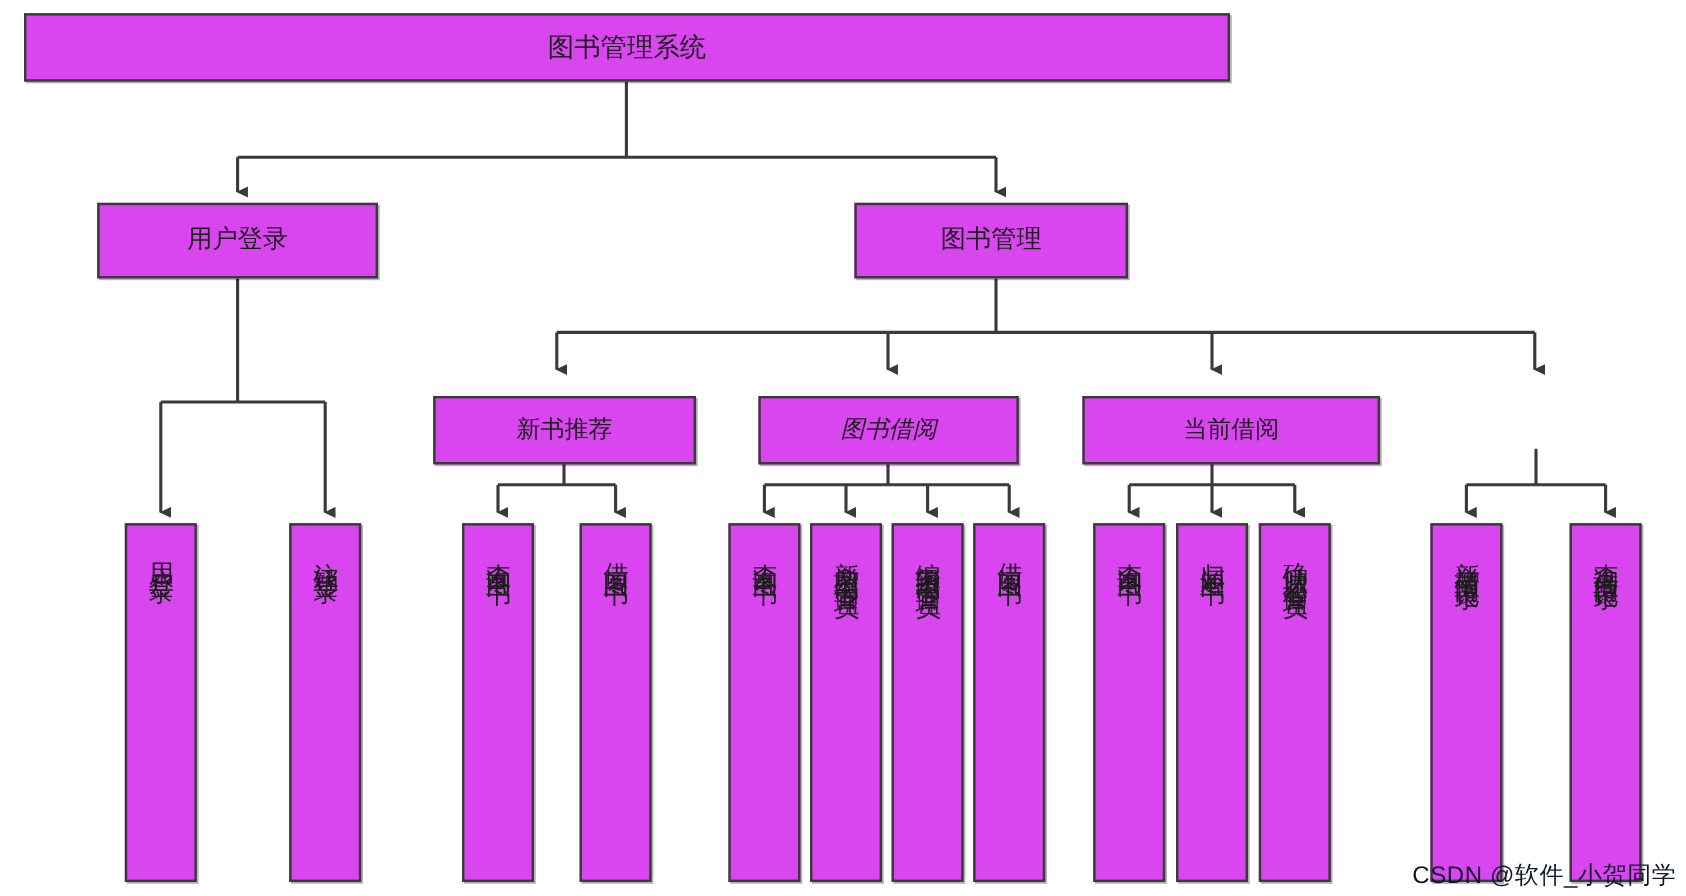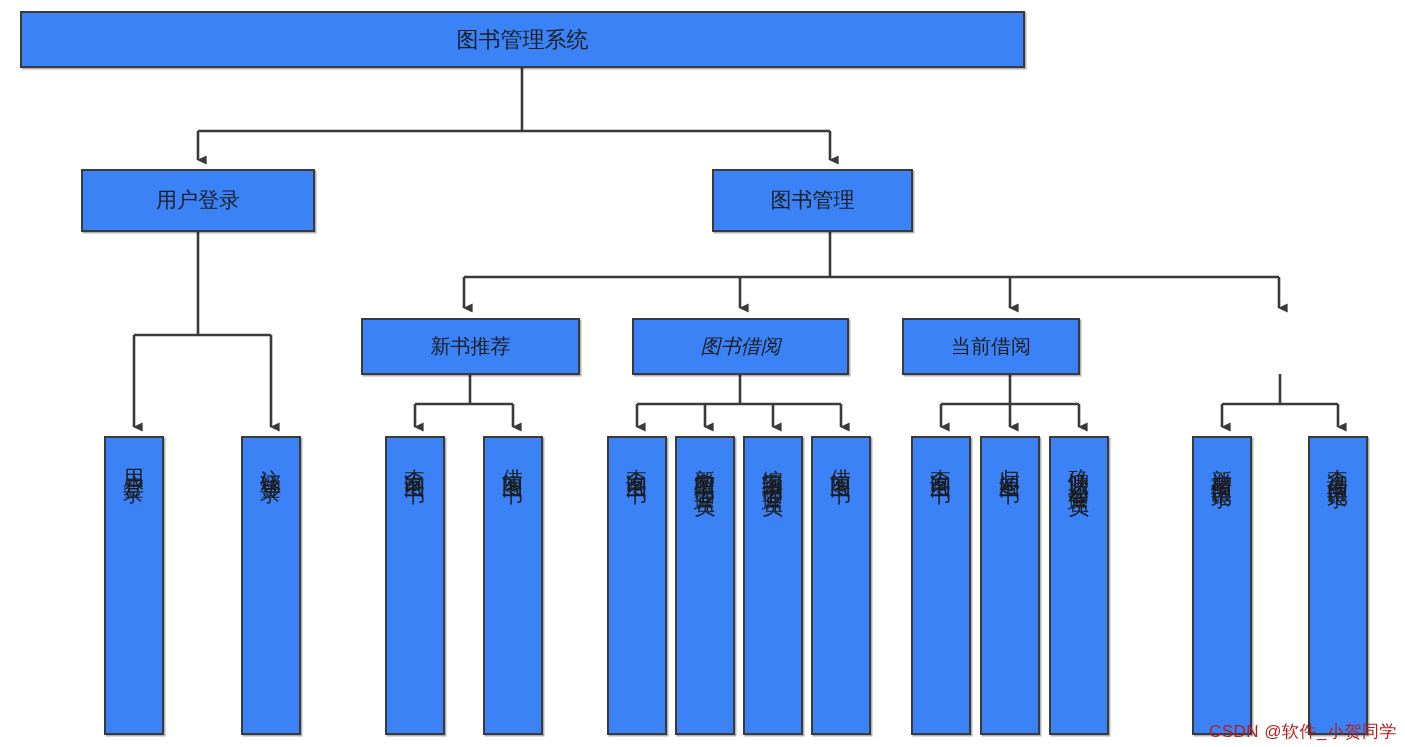--- a/index.html
+++ b/index.html
@@ -12,36 +12,36 @@
   }
   #canvas{position:relative;width:1405px;height:747px;}
 
   
   #wires{position:absolute;left:0;top:0;width:1405px;height:747px;}
 
   
   .node{
     position:absolute;
     box-sizing:border-box;
-    background:#3b82f6;
+    background:#d946ef;
     border:2px solid #3a3a3a;
     box-shadow:1.5px 1.5px 0 rgba(0,0,0,0.30);
     display:flex;
     align-items:center;
     justify-content:center;
     color:#1c1c1c;
     line-height:1.18;
     text-align:center;
   }
   .node .lbl{display:block;}
 
   
   .root{left:20px;top:11px;width:1005px;height:57px;font-size:22px;}
   .lvl2{top:169px;height:63px;font-size:21px;}
-  .lvl3{top:318px;height:57px;font-size:20px;}
+  .lvl3{top:330px;height:57px;font-size:20px;}
 
   
   .leaf{
     top:436px;height:299px;width:60px;
     font-size:21px;
     align-items:flex-start;
     padding-top:14px;
   }
   .leaf .lbl{
     writing-mode:vertical-rl;
@@ -49,22 +49,22 @@
     letter-spacing:5px;
     line-height:1;
     white-space:nowrap;
   }
   .leaf.tall .lbl{font-size:21px;letter-spacing:4px;}
 
   
   .watermark{
     position:absolute;
     right:8px;bottom:4px;
-    font-size:17px;
-    color:#b91c1c;
+    font-size:20px;
+    color:#0f172a;
     letter-spacing:0.5px;
     white-space:nowrap;
     user-select:none;
   }
 </style>
 </head>
 <body>
 
 <div id="canvas">
 
@@ -118,31 +118,31 @@
     </g>
   </svg>
 
   <div class="node root">
     <span class="lbl">图书管理系统</span>
   </div>
 
   <div class="node lvl2" style="left:81px;width:234px;">
     <span class="lbl">用户登录</span>
   </div>
-  <div class="node lvl2" style="left:712px;width:201px;">
+  <div class="node lvl2" style="left:712px;width:228px;">
     <span class="lbl">图书管理</span>
   </div>
 
   <div class="node lvl3" style="left:361px;width:219px;">
     <span class="lbl">新书推荐</span>
   </div>
   <div class="node lvl3" style="left:632px;width:217px;font-style:italic;">
     <span class="lbl">图书借阅</span>
   </div>
-  <div class="node lvl3" style="left:902px;width:178px;">
+  <div class="node lvl3" style="left:902px;width:248px;">
     <span class="lbl">当前借阅</span>
   </div>
 
   <div class="node leaf" style="left:104px;">
     <span class="lbl">用户登录</span>
   </div>
   <div class="node leaf" style="left:241px;">
     <span class="lbl">注销登录</span>
   </div>
 

